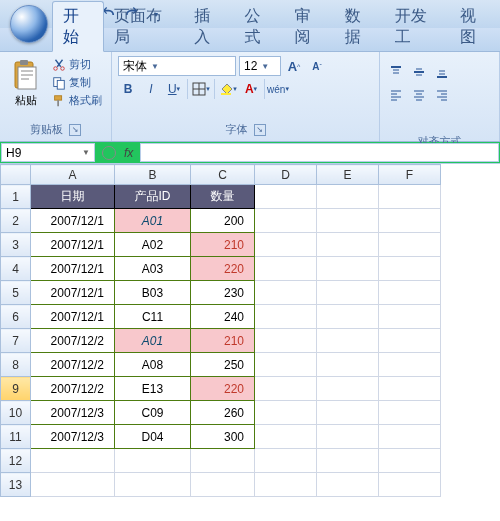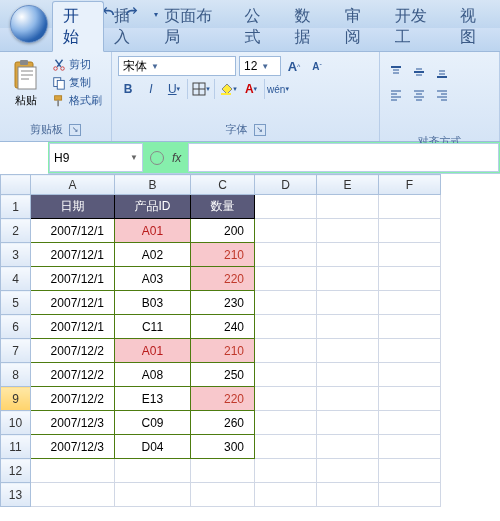--- a/index.html
+++ b/index.html
@@ -32,40 +32,40 @@
   .font-body { display:flex; flex-direction:column; gap:3px; }
   .font-row { display:flex; gap:3px; align-items:center;}
   .combo { height:20px; background:#fff; border:1px solid #9db9db; display:flex; align-items:center; padding:8px 4px; font-size:12px;}
   .combo .dd { margin-left:4px; color:#4a6a99; font-size:8px;}
   .icon-btn { width:20px; height:20px; border:1px solid transparent; display:flex; align-items:center; justify-content:center; color:#2b5797; font-size:12px;}
   .sep-v{width:1px;height:20px;background:#b8cde8;}
 
   .align-body{display:flex;flex-direction:column;gap:3px; padding-top:6px;}
 
   
-  .fbar { height:32px; display:flex; align-items:stretch; border-bottom:1px solid #b8cde8; background:#86efac;margin-left:48px;}
+  .fbar { height:22px; display:flex; align-items:stretch; border-bottom:1px solid #b8cde8; background:#22c55e;}
   .namebox { width:94px; background:#fff; border:1px solid #b8cde8; margin:1px; display:flex; align-items:center; padding:0 4px; font-size:12px;}
   .namebox .dd{margin-left:auto;color:#666;font-size:8px;}
   .fx-area{display:flex;align-items:center;padding:0 6px;gap:8px;}
   .fx-circle{width:14px;height:14px;border:1px solid #888;border-radius:50%;}
   .fx-label{font-style:italic;color:#444;font-size:12px;}
   .fbar-input{flex:1;background:#fff;border:1px solid #b8cde8;margin:1px;}
 
   
   .grid { position:relative; }
   table { border-collapse:collapse; table-layout:fixed; }
   .hdr-td { background:linear-gradient(#f5f9fe,#dde8f6); border:1px solid #aac0dc; text-align:center; font-size:12px; color:#333; height:20px;}
   .corner { width:30px; background:linear-gradient(#f5f9fe,#dde8f6); border:1px solid #aac0dc;}
   .rowhdr { width:30px; background:linear-gradient(#f5f9fe,#dde8f6); border:1px solid #aac0dc; text-align:center; font-size:12px; color:#333;}
   .rowhdr.sel{background:linear-gradient(#ffe8a6,#ffd36b);}
   td.cell { border:1px solid #d0d7e5; height:24px; font-size:12px; padding:0 4px; background:#fff;}
   td.datacell { border:1px solid #4d7c0f; text-align:right; padding:0 10px;}
   td.datacell.center{text-align:center;}
   td.th { background:#5a5a7a; color:#fff; text-align:center; font-weight:normal; border:1px solid #000;}
-  td.pink { background:#f8c8cc; color:#b91c1c;}
+  td.pink { background:#f8c8cc; color:#0c4a6e;font-style:italic;}
   td.pinknum { background:#f8c8cc; color:#c0392b; text-align:right;}
   .col-A{width:84px;} .col-B{width:76px;} .col-C{width:64px;}
   .col-D{width:62px;} .col-E{width:62px;} .col-F{width:62px;}
 
   .watermark{position:absolute;right:8px;bottom:8px;color:#bbb;font-size:11px;font-style:italic;pointer-events:none;}
 </style>
 </head>
 <body>
 
 <div class="titlebar">
@@ -88,25 +88,25 @@
       <svg width="14" height="14" viewBox="0 0 16 16">
           <path d="M7 3a6 6 0 00-6 6h2a4 4 0 014-4h4l-2 2 1 1 4-4-4-4-1 1 2 2H7z" fill="#2b5797"></path>
         </svg>
     </div>
     <div class="qat-btn" style="font-size:8px;">▾</div>
   </div>
 </div>
 
 <div class="tabs">
   <div class="tab active">开始</div>
+  <div class="tab">页面布局</div>
   <div class="tab">插入</div>
-  <div class="tab">页面布局</div>
   <div class="tab">公式</div>
+  <div class="tab">审阅</div>
   <div class="tab">数据</div>
-  <div class="tab">审阅</div>
   <div class="tab">开发工</div>
   <div class="tab">视图</div>
 </div>
 
 <div class="ribbon">
 
   <div class="group" style="width:112px;">
     <div class="clip-body">
       <div class="paste-btn">
         <svg width="28" height="32" viewBox="0 0 28 32">

